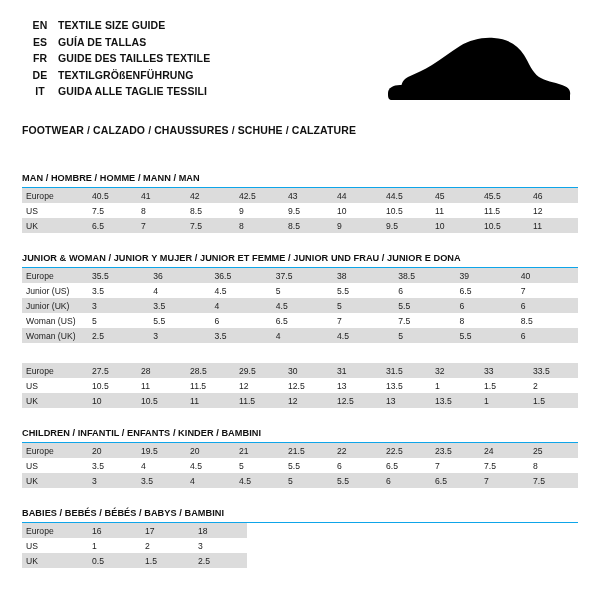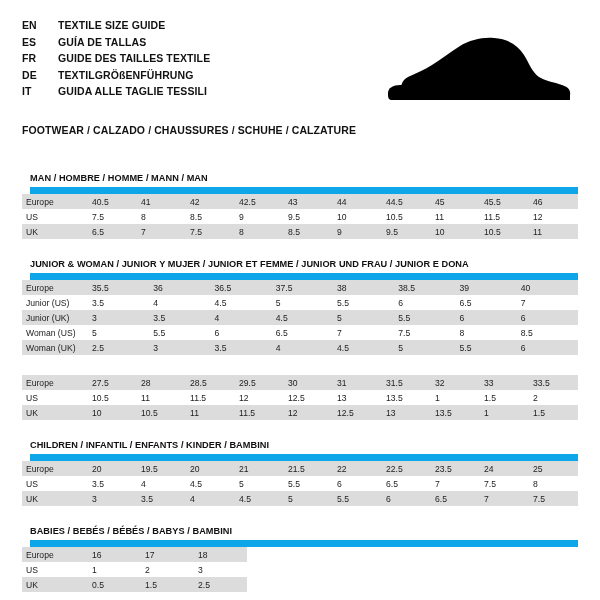--- a/index.html
+++ b/index.html
@@ -19,20 +19,21 @@
     width: 600px;
     height: 600px;
     box-sizing: border-box;
     padding: 18px 22px 0 22px;
   }
   
   .header {
     display: flex;
     align-items: flex-start;
     justify-content: space-between;
+    text-align: center;
   }
   .lang-block {
     display: flex;
     flex-direction: column;
     gap: 1px;
   }
   .lang-row {
     display: flex;
     align-items: baseline;
     font-size: 10.5px;
@@ -66,23 +67,22 @@
   .block {
     margin-top: 20px;
   }
   .block.first {
     margin-top: 37px;
   }
   .block-title {
     font-size: 9.2px;
     font-weight: bold;
     padding-bottom: 4px;
-    border-bottom: 7px solid #0ea5e9;
+    border-bottom: 1px solid #0ea5e9;
     letter-spacing: 0.05px;
-    margin-left: 8px;
   }
   table {
     border-collapse: collapse;
     width: 100%;
     table-layout: fixed;
   }
   td {
     font-size: 8.6px;
     color: #222;
     height: 15px;

